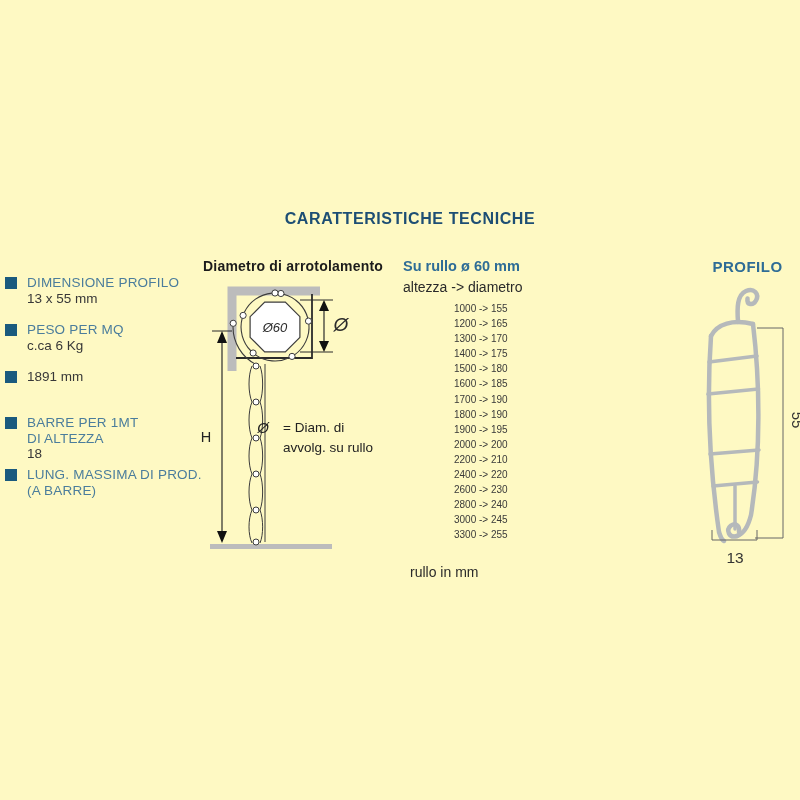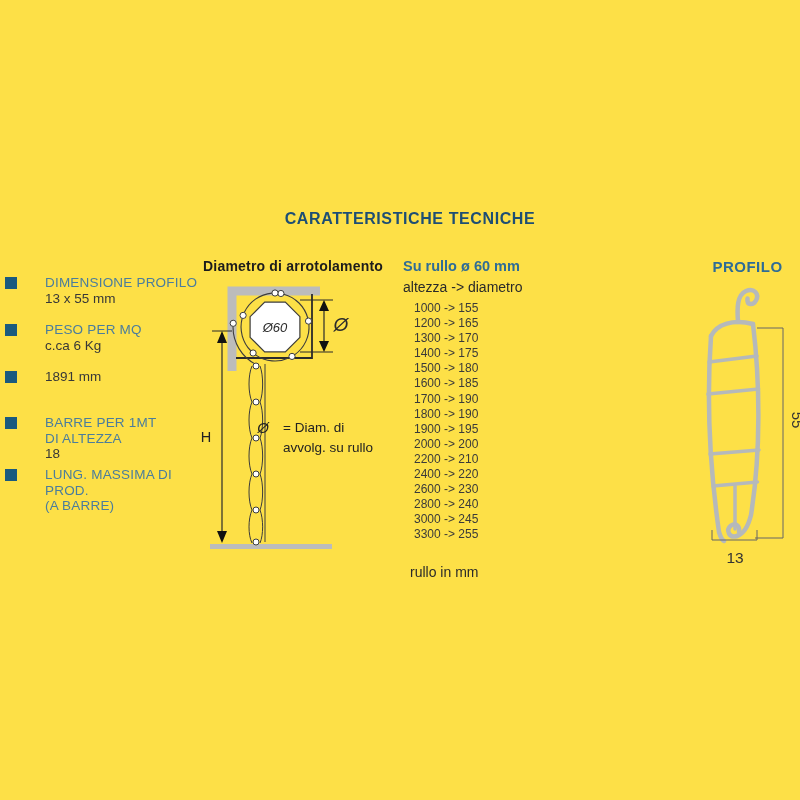--- a/index.html
+++ b/index.html
@@ -1,45 +1,45 @@
 <!DOCTYPE html>
 <html><head>
 <meta charset="utf-8">
 <style>
   * { margin: 0; padding: 0; box-sizing: border-box; }
   html, body { background: #ffffff; }
   body { font-family: "Liberation Sans", sans-serif; }
   .page {
     position: relative; width: 800px; height: 800px;
-    background: #fde047; overflow: hidden;
+    background: #fef9c3; overflow: hidden;
   }
   .page-title {
     position: absolute; left: 10px; top: 210px; width: 800px;
     text-align: center; font-size: 16px; font-weight: bold;
     letter-spacing: 0.6px; color: #1d4e74;
   }
   
-  .spec-item { position: absolute; left: 5px; width: 200px; display: flex; gap: 28px; }
+  .spec-item { position: absolute; left: 5px; width: 200px; display: flex; gap: 10px; }
   .spec-bullet { width: 12px; height: 12px; background: #1a5a7e; margin-top: 2px; flex: 0 0 12px; }
   .spec-text { font-size: 13.5px; line-height: 15.5px; }
   .spec-label { color: #4b7d9c; letter-spacing: 0.2px; }
   .spec-value { color: #383838; }
   .spec-label-line { color: #4b7d9c; }
   
   .diagram-heading {
     position: absolute; left: 203px; top: 258px;
     font-size: 14px; font-weight: 600; color: #1c1c1c; letter-spacing: 0.2px;
   }
   .diagram-svg { position: absolute; left: 195px; top: 280px; }
   
   .roller-table { position: absolute; left: 403px; top: 258px; width: 150px; }
   .table-heading { color: #2e6c96; font-size: 14.5px; font-weight: 600; margin-bottom: 5px; }
   .table-subheading { color: #2a2a2a; font-size: 14px; font-weight: 500; margin-bottom: 6px; }
   .table-rows { padding-left: 11px; }
-  .table-row-line { font-size: 12px; line-height: 15.1px; color: #3a3a3a; }
+  .table-row-line { font-size: 10px; line-height: 15.1px; color: #3a3a3a; margin-left: 40px; }
   .table-footer { margin-top: 21px; padding-left: 7px; font-size: 14px; color: #2a2a2a; }
   
   .profile-heading {
     position: absolute; left: 695px; top: 258px; width: 105px;
     text-align: center; color: #2e6c96; font-size: 15px; font-weight: 600;
     letter-spacing: 0.5px;
   }
   .profile-svg { position: absolute; left: 695px; top: 282px; }
   svg text { font-family: "Liberation Sans", sans-serif; }
 </style>

